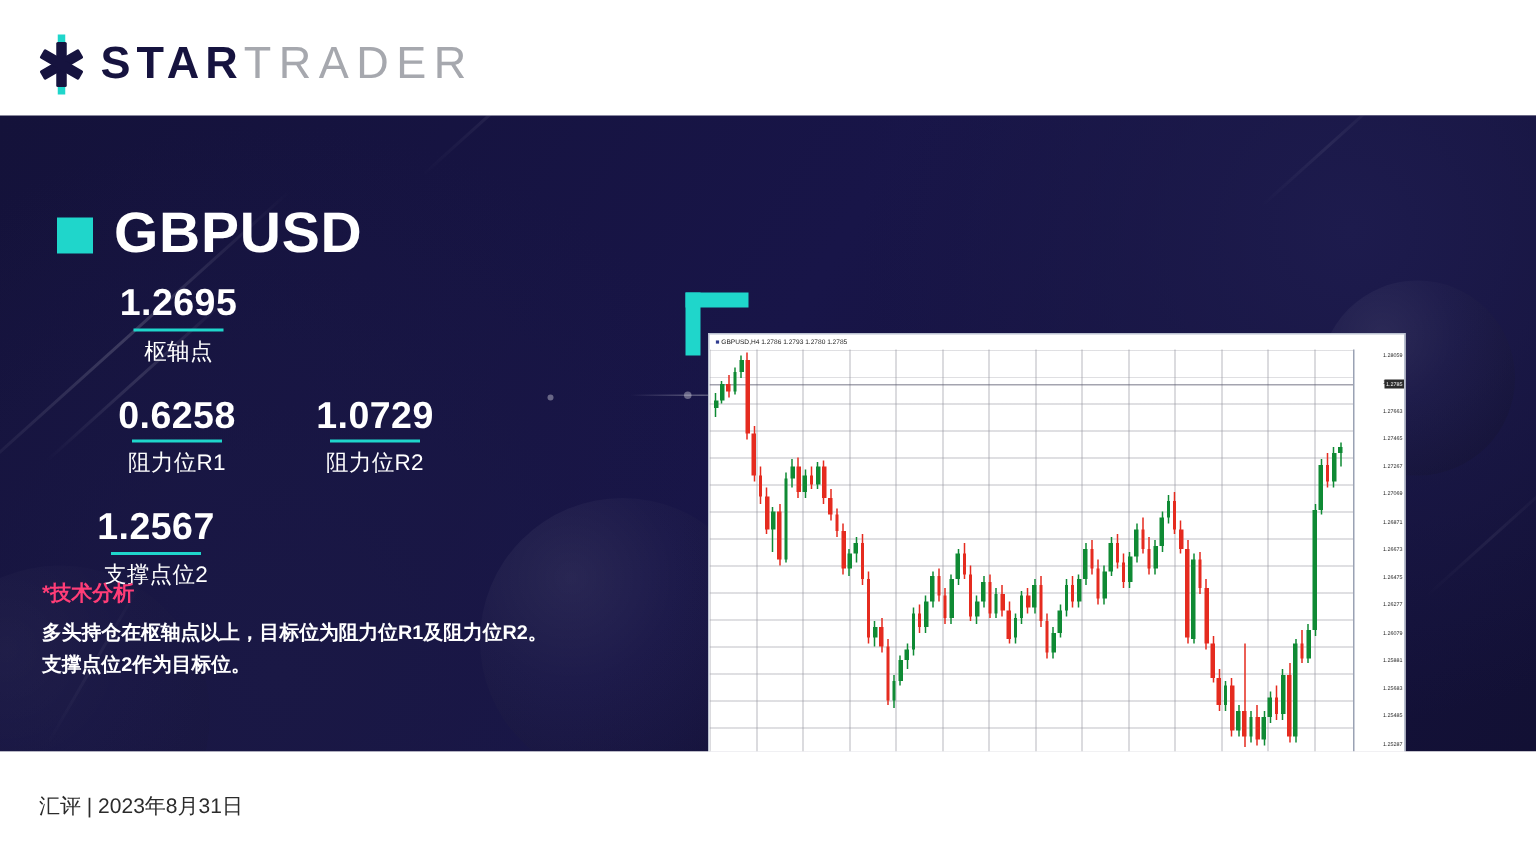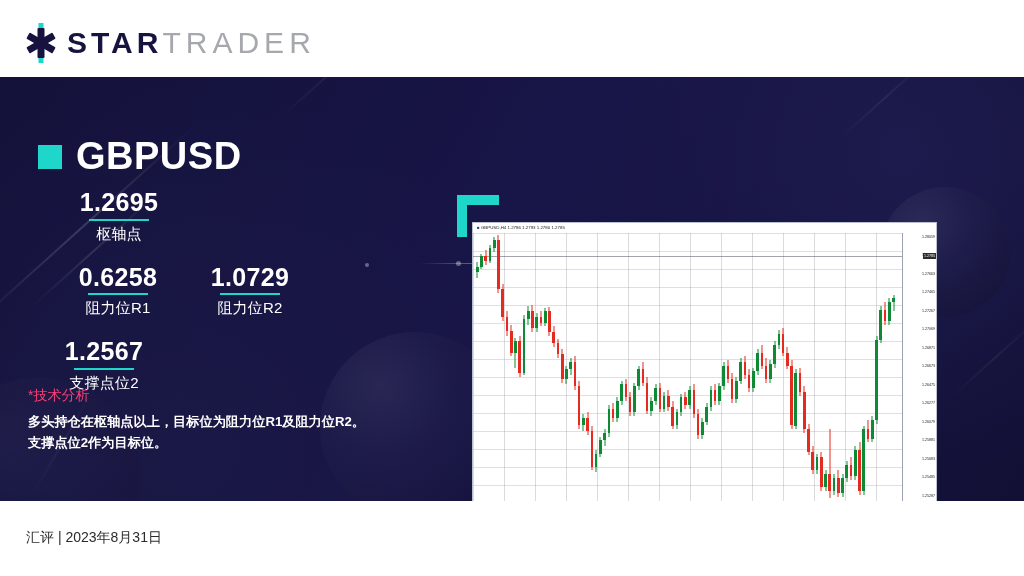--- a/index.html
+++ b/index.html
@@ -96,21 +96,21 @@
     color:#ffffff; font-size:15px; margin-top:4px; letter-spacing:0.2px;
   }
   .lv-pivot { width:142px; margin-left:10px; }
   .lv-a { width:132px; margin-left:14px; }
   .lv-b { width:132px; }
   .row-gap-1 { margin-top:20px; }
   .row-gap-2 { margin-top:20px; }
 
   .analysis { position:absolute; left:28px; top:310px; width:380px; }
   .analysis-title {
-    color:#ff3d77; font-size:14px; font-weight:normal; margin-bottom:6px;
+    color:#ff3d77; font-size:14px; font-weight:bold; margin-bottom:6px;
   }
   .analysis-body {
     color:#ffffff; font-size:13.2px; line-height:1.62; font-weight:bold;
   }
   .analysis-body div { white-space:nowrap; }
 
   
   .bracket { position:absolute; background:#1fd6cb; }
   .chart-frame {
     position:absolute; left:472px; top:145px; width:465px; height:297px;

